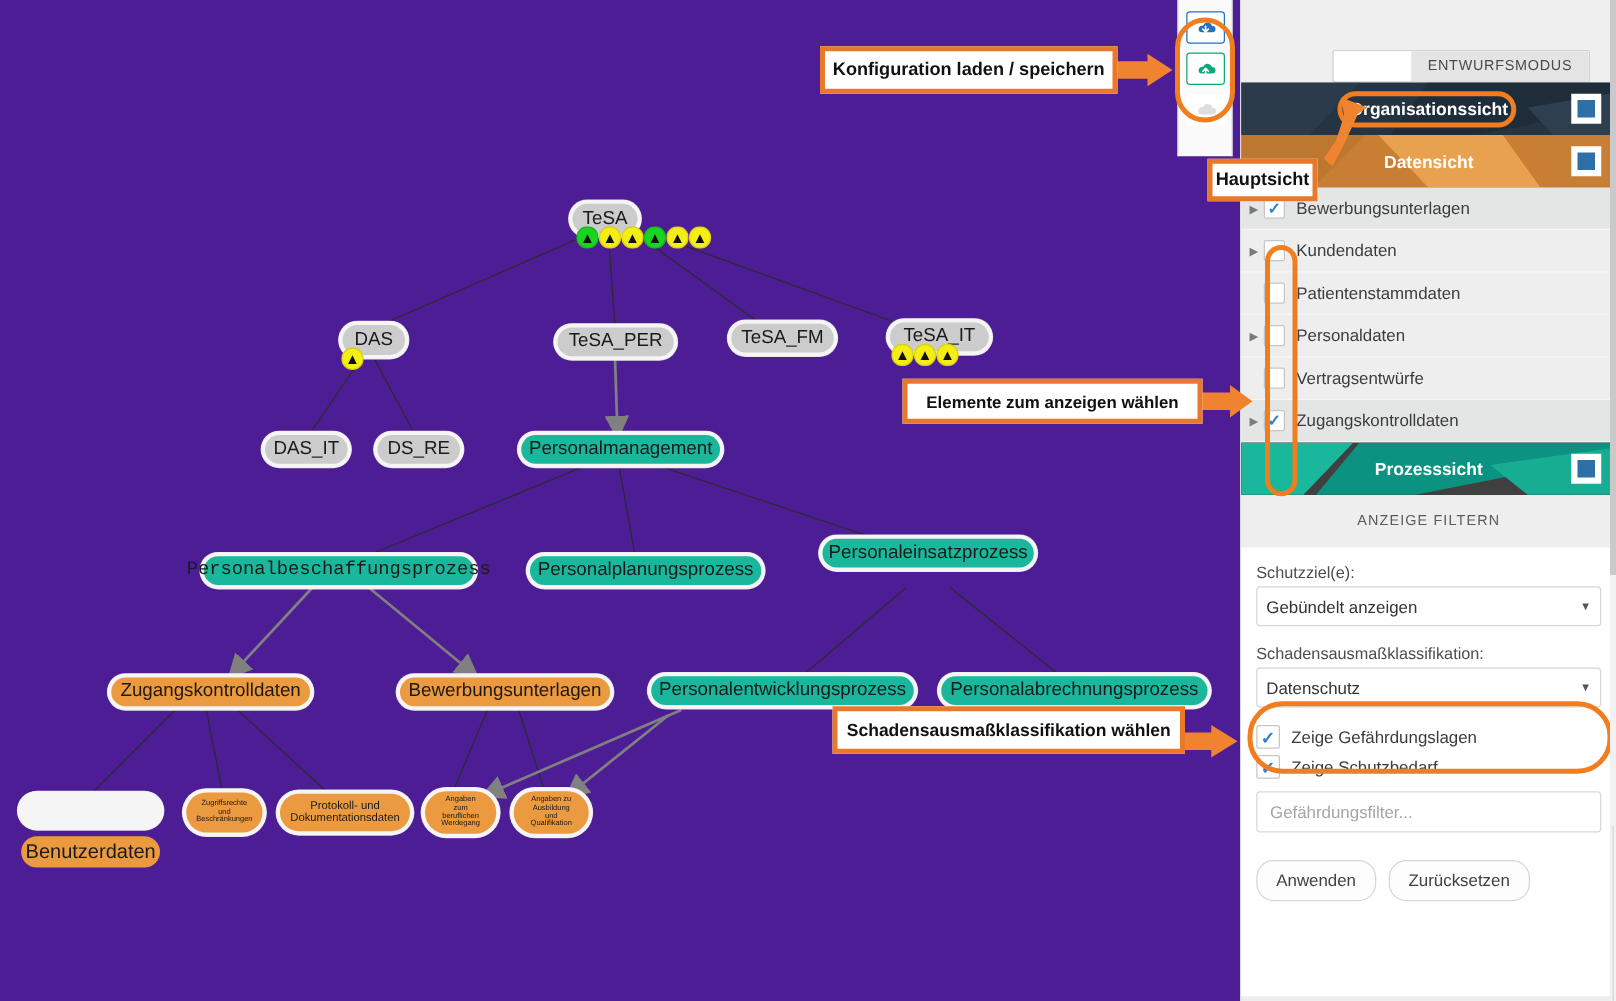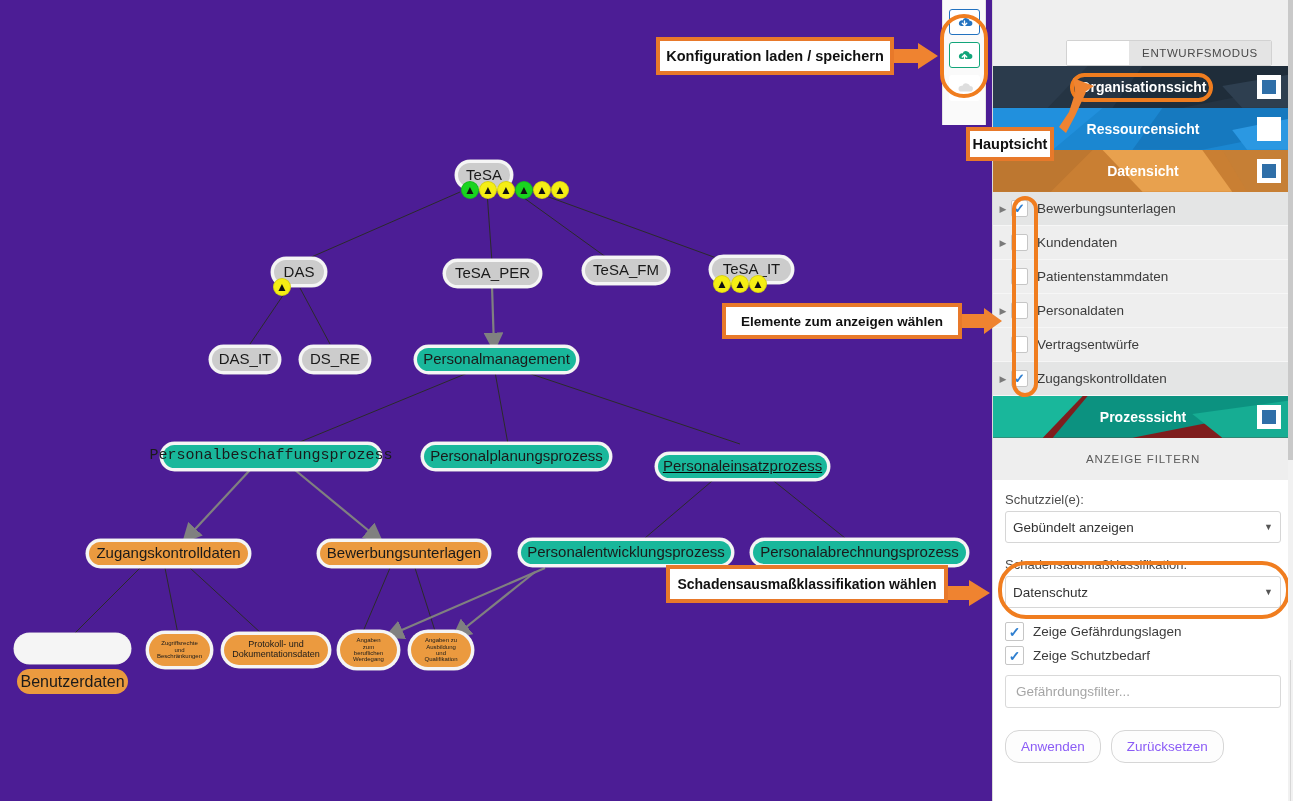--- a/index.html
+++ b/index.html
@@ -136,21 +136,21 @@
     position: absolute; right: 12px; top: 9px; width: 24px; height: 24px;
     background: #ffffff; z-index: 3;
     display: flex; align-items: center; justify-content: center;
   }
   .viewbar .vbox i { display: block; width: 14px; height: 14px; background: #2f6fa8; }
   .viewbar .vbox.empty i { background: transparent; }
 
   #vb-org   { background: #253443; }
   #vb-res   { background: #1b87d1; }
   #vb-data  { background: #c97f33; }
-  #vb-proc  { background: #7f1d1d; text-align: center; }
+  #vb-proc  { background: #404040; text-align: center; }
 
   .tree-list { background: #eeeeee; }
   .tree-item {
     height: 34px; display: flex; align-items: center;
     padding-left: 2px; font-size: 13.5px; color: #3c3c3c;
     border-bottom: 1px solid #f6f6f6;
   }
   .tree-item.alt { background: #e4e5e5; }
   .tree-item .caret {
     width: 16px; text-align: center; font-size: 9px; color: #7a7a7a;
@@ -188,21 +188,21 @@
   #gef-input {
     width: 100%; height: 33px; border: 1px solid #d9d9d9; border-radius: 3px;
     padding: 0 10px; font-size: 13.5px; color: #333;
     font-family: "Liberation Sans", sans-serif; margin-top: 5px;
   }
   #gef-input::placeholder { color: #a6a6a6; }
   .btn-row { display: flex; gap: 10px; margin-top: 22px; }
   .fbtn {
     height: 33px; padding: 0 15px; background: #fdfdfd;
     border: 1px solid #d6d6d6; border-radius: 14px;
-    font-size: 13.5px; color: #8b5cf6;
+    font-size: 13.5px; color: #404040;
     font-family: "Liberation Sans", sans-serif;
   }
 
   
   #page-scroll {
     position: absolute; right: 0; top: 0; width: 5px; height: 801px;
     background: #f1f1f1; z-index: 50;
   }
   #page-scroll .thumb {
     position: absolute; left: 0; top: 0; width: 5px; height: 460px;
@@ -310,21 +310,21 @@
 
   <div class="node proc" style="left:414px;top:345px;width:165px;height:29px;">
     <div class="node-inner" style="font-size:15px;">Personalmanagement</div>
   </div>
   <div class="node proc" style="left:160px;top:442px;width:222px;height:29px;font-family:Liberation Mono, monospace;">
     <div class="node-inner" style="font-size:15px;">Personalbeschaffungsprozess</div>
   </div>
   <div class="node proc" style="left:421px;top:442px;width:191px;height:29px;">
     <div class="node-inner" style="font-size:15px;">Personalplanungsprozess</div>
   </div>
-  <div class="node proc" style="left:655px;top:452px;width:175px;height:29px;text-decoration:underline;">
+  <div class="node proc" style="left:655px;top:428px;width:175px;height:29px;">
     <div class="node-inner" style="font-size:15px;">Personaleinsatzprozess</div>
   </div>
   <div class="node proc" style="left:518px;top:538px;width:216px;height:29px;">
     <div class="node-inner" style="font-size:15px;">Personalentwicklungsprozess</div>
   </div>
   <div class="node proc" style="left:750px;top:538px;width:219px;height:29px;">
     <div class="node-inner" style="font-size:15px;">Personalabrechnungsprozess</div>
   </div>
 
   <div class="node data" style="left:86px;top:539px;width:165px;height:29px;">
@@ -391,31 +391,20 @@
       <polygon points="0,0 95,0 55,42 0,42" fill="#2b3b4c"></polygon>
       <polygon points="150,0 301,0 301,20 190,42 120,42" fill="#1f2d3a"></polygon>
       <polygon points="230,20 301,8 301,42 250,42" fill="#2e3f50"></polygon>
     </svg>
     <span class="vtitle">Organisationssicht</span>
     <div class="vbox">
         <i></i>
       </div>
   </div>
 
-  <div class="viewbar" id="vb-res">
-    <svg class="poly" viewBox="0 0 301 42" preserveAspectRatio="none">
-      <polygon points="0,0 110,0 60,42 0,42" fill="#2190dd"></polygon>
-      <polygon points="170,0 301,0 301,24 210,42 140,42" fill="#1679bf"></polygon>
-      <polygon points="240,22 301,10 301,42 255,42" fill="#2b98e2"></polygon>
-    </svg>
-    <span class="vtitle">Ressourcensicht</span>
-    <div class="vbox empty">
-        <i></i>
-      </div>
-  </div>
 
   <div class="viewbar" id="vb-data">
     <svg class="poly" viewBox="0 0 301 42" preserveAspectRatio="none">
       <polygon points="0,0 100,0 58,42 0,42" fill="#bd7730"></polygon>
       <polygon points="110,0 210,0 240,42 150,42" fill="#e8a14e"></polygon>
       <polygon points="230,0 301,0 301,42 255,42" fill="#c67f35"></polygon>
     </svg>
     <span class="vtitle">Datensicht</span>
     <div class="vbox">
         <i></i>

